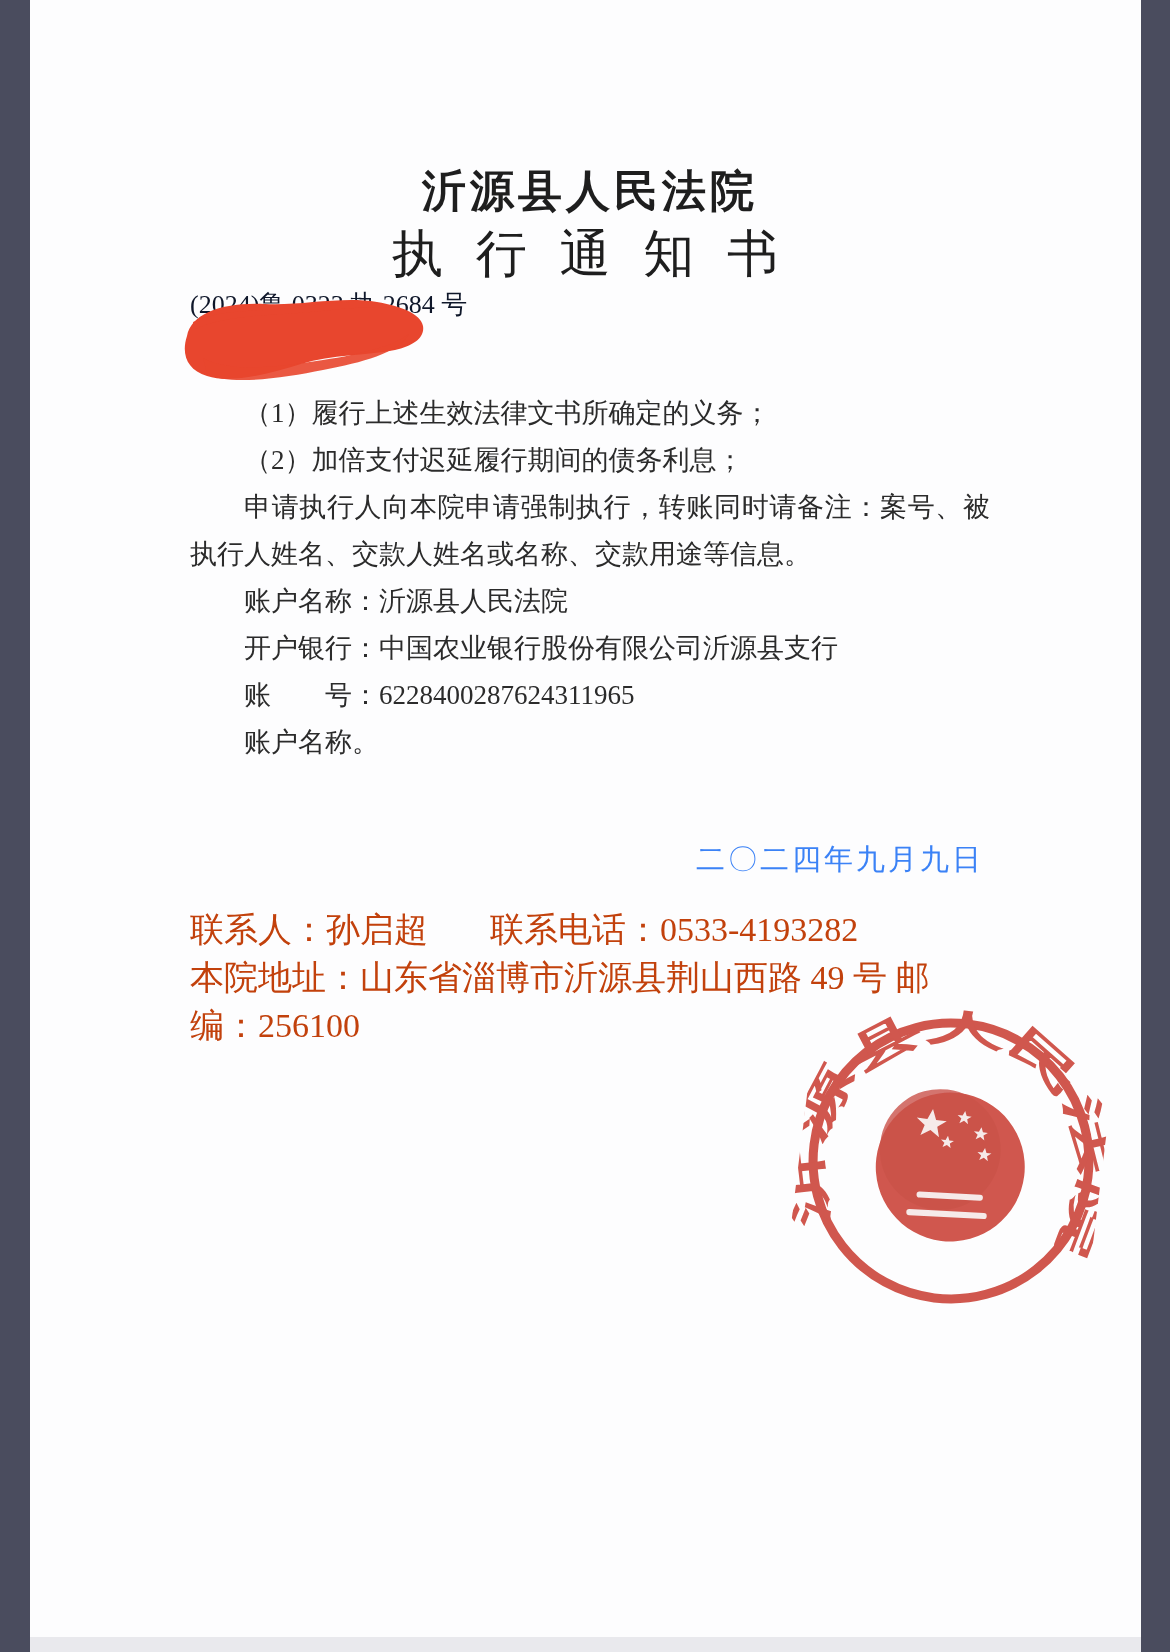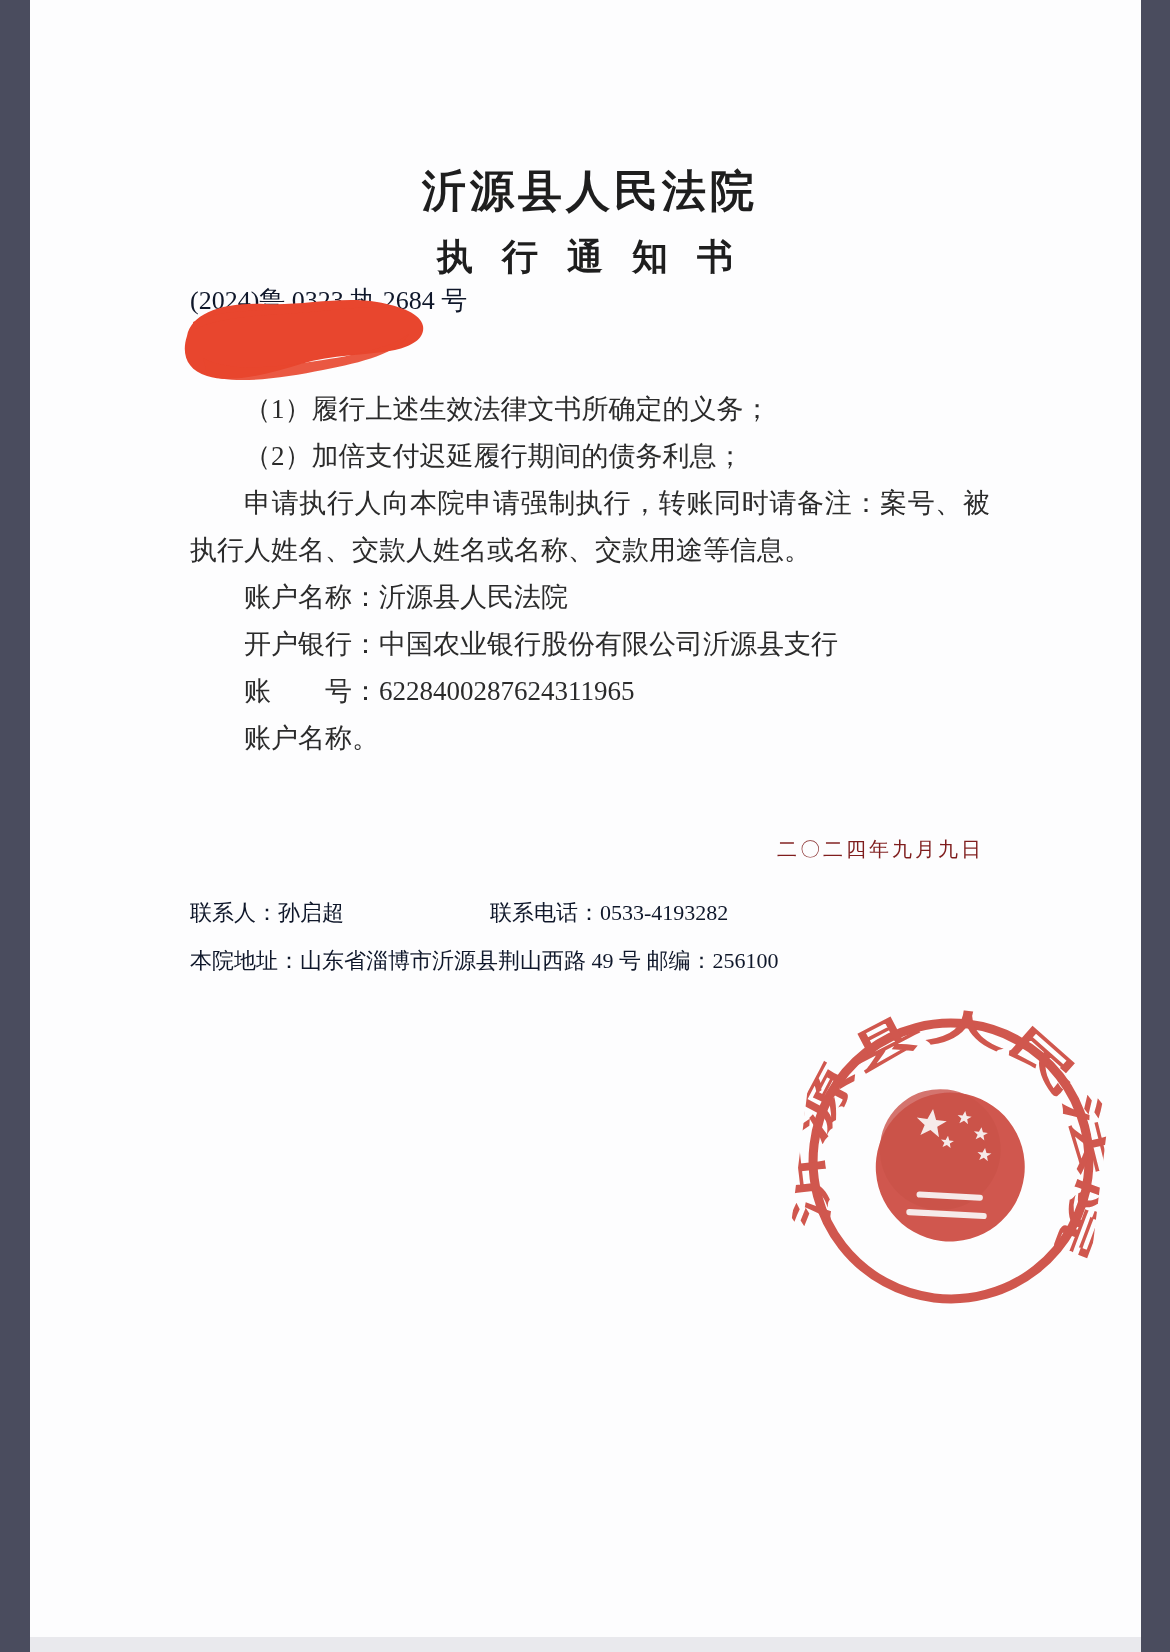--- a/index.html
+++ b/index.html
@@ -18,33 +18,33 @@
     background:#e9e9ed;
   }
   .content{
     position:absolute;left:160px;top:0;width:800px;color:#2b2b2b;
   }
   .title-block{margin-top:168px;text-align:center;color:#1e1e1e;}
   .court-name{
     font-size:44px;font-weight:bold;letter-spacing:4px;line-height:1.1;
   }
   .doc-type{
-    font-size:36px;font-weight:bold;letter-spacing:10px;margin-top:22px;line-height:1.1;
+    font-size:51px;font-weight:normal;letter-spacing:10px;margin-top:10px;line-height:1.1;
   }
   .case-number{
     margin-top:8px;font-size:26px;line-height:30px;color:#0f172a;
   }
   .body-text{margin-top:70px;font-size:27px;line-height:47px;text-align:justify;}
   .body-text p{margin:0;text-indent:2em;}
   .closing{margin-top:0;}
   .date-line{
-    margin-top:74px;text-align:right;font-size:20px;letter-spacing:3px;
-    padding-right:6px;color:#7f1d1d;position:relative;z-index:1;
+    margin-top:74px;text-align:right;font-size:29px;letter-spacing:3px;
+    padding-right:6px;color:#3b82f6;position:relative;z-index:1;
   }
-  .footer{margin-top:26px;font-size:22px;line-height:48px;color:#0f172a;}
+  .footer{margin-top:26px;font-size:34px;line-height:48px;color:#c2410c;}
   .footer-row{display:flex;}
   .contact-person{width:300px;}
   .redaction{
     position:absolute;left:143px;top:288px;width:262px;height:104px;z-index:3;
   }
   .seal{
     position:absolute;left:770px;top:1010px;width:302px;height:302px;
     z-index:2;mix-blend-mode:multiply;opacity:.88;
     transform:rotate(7deg);
   }

